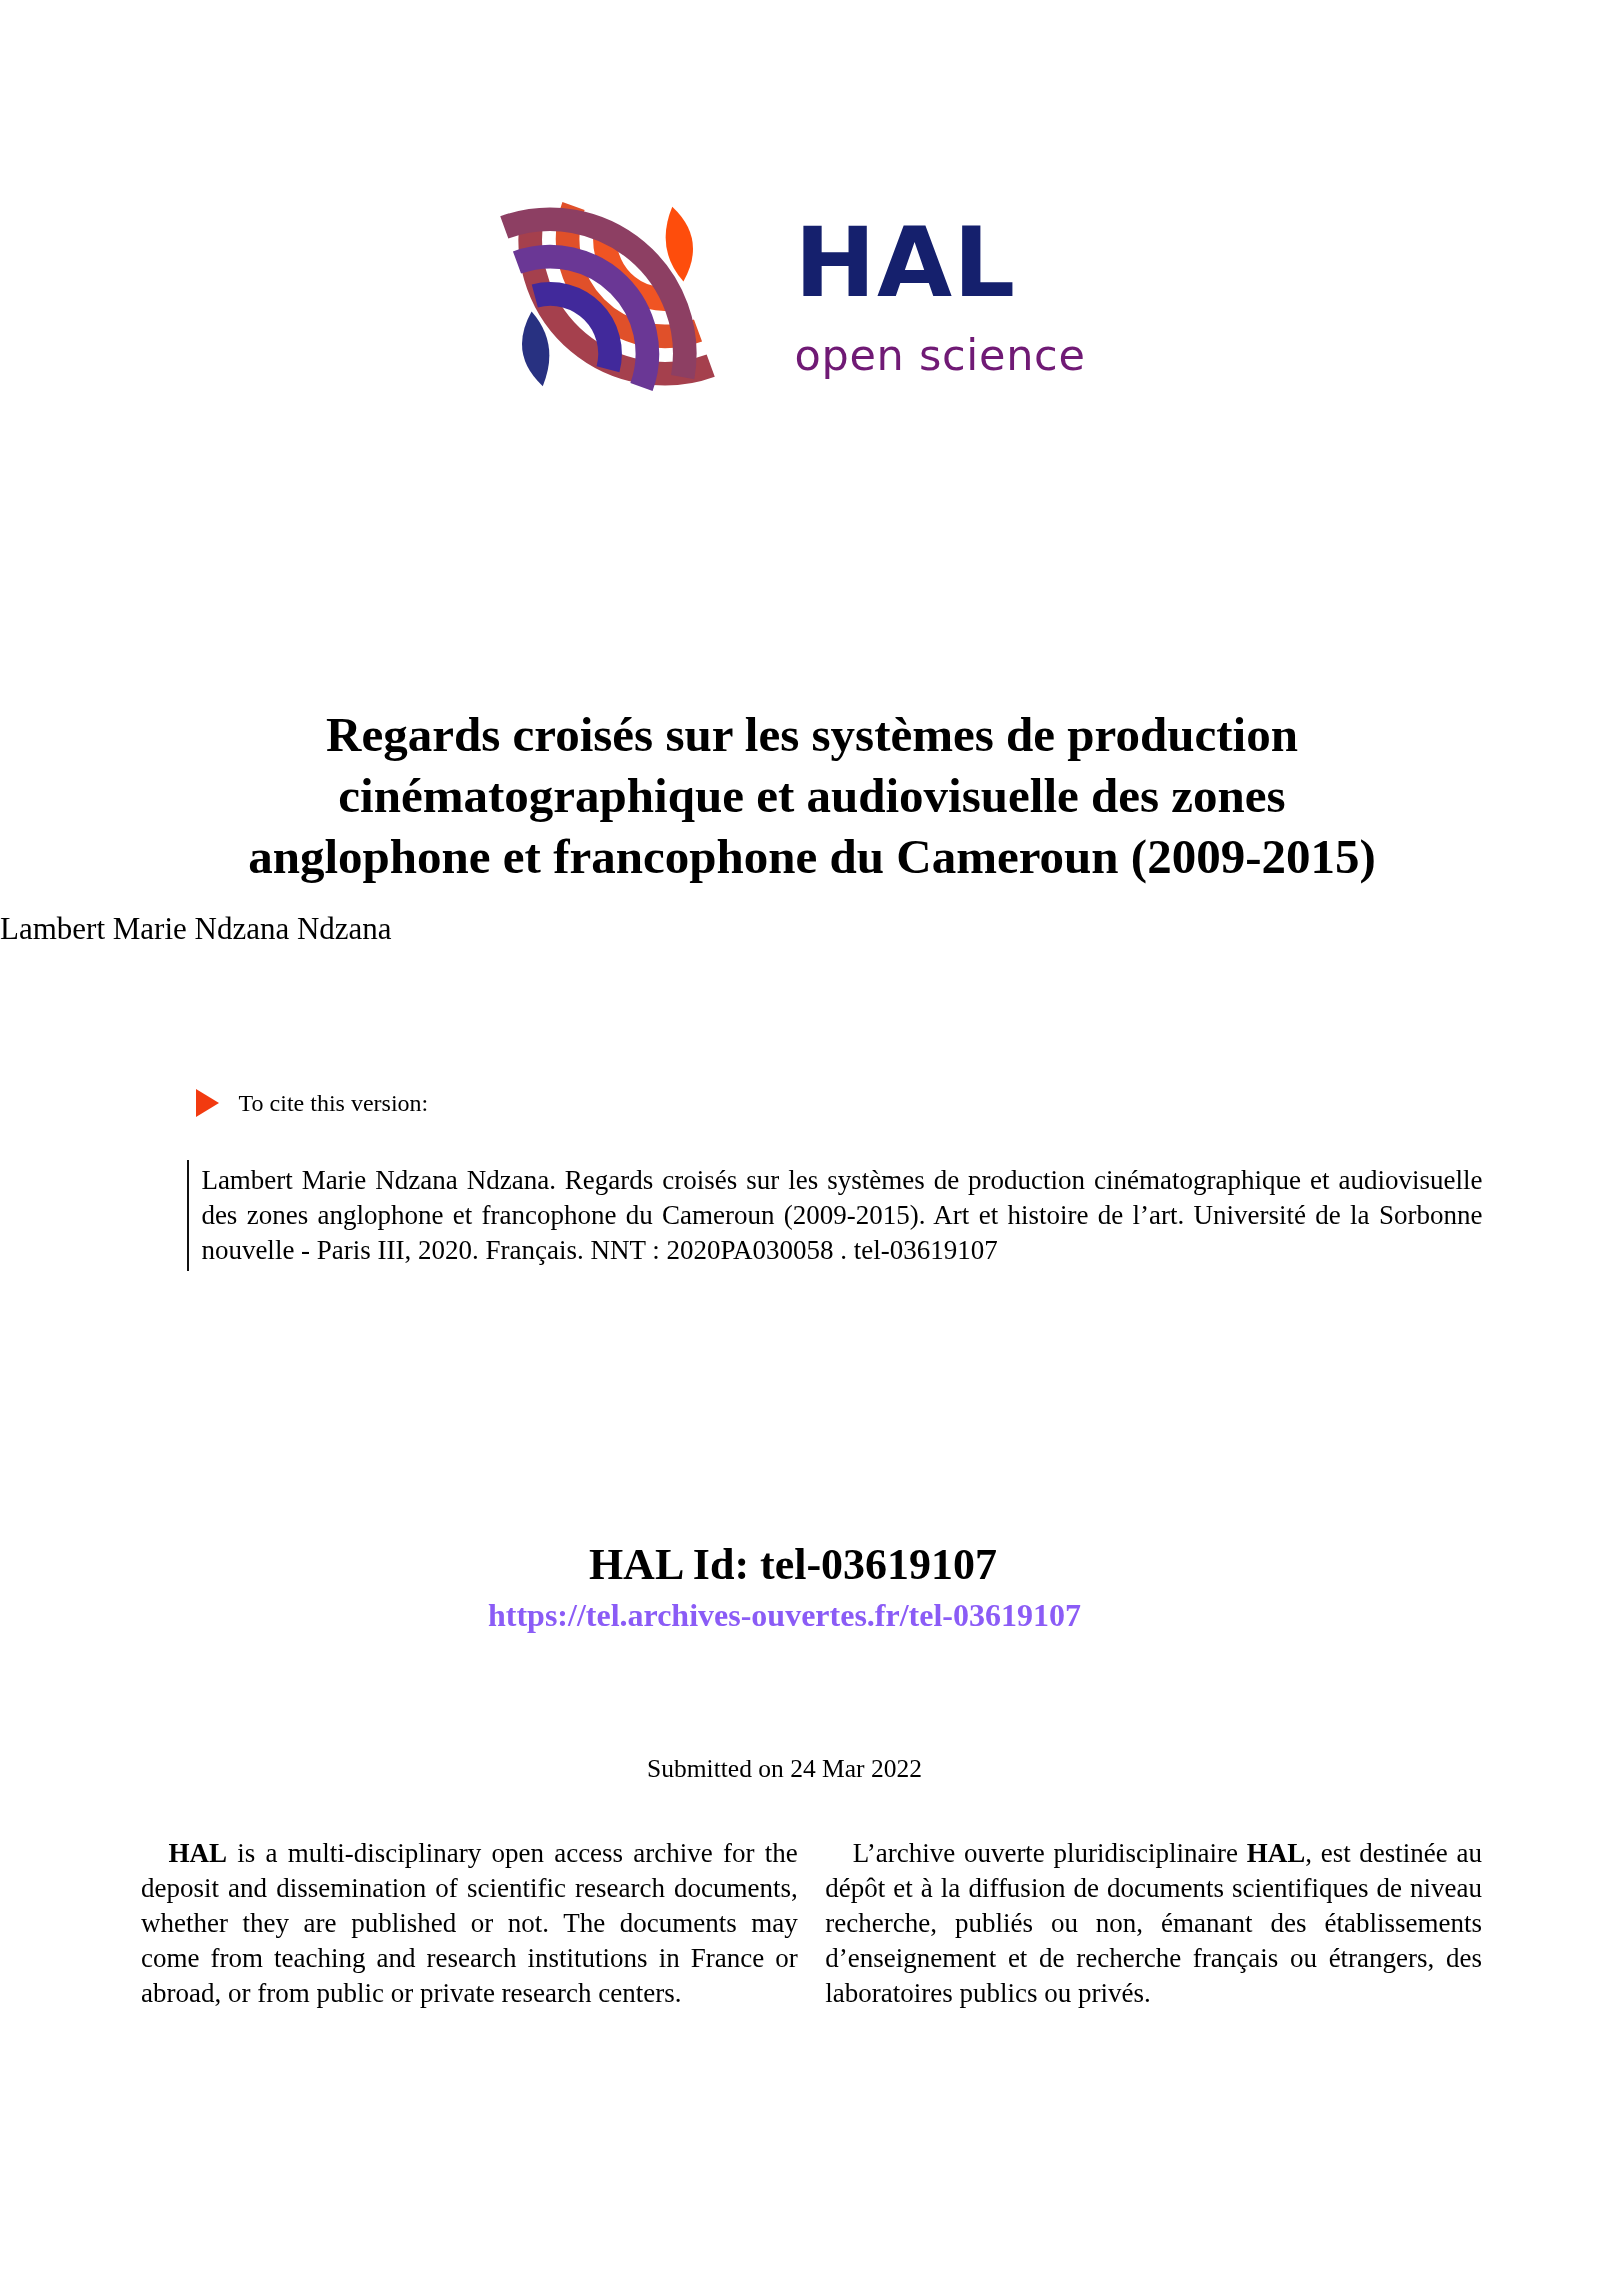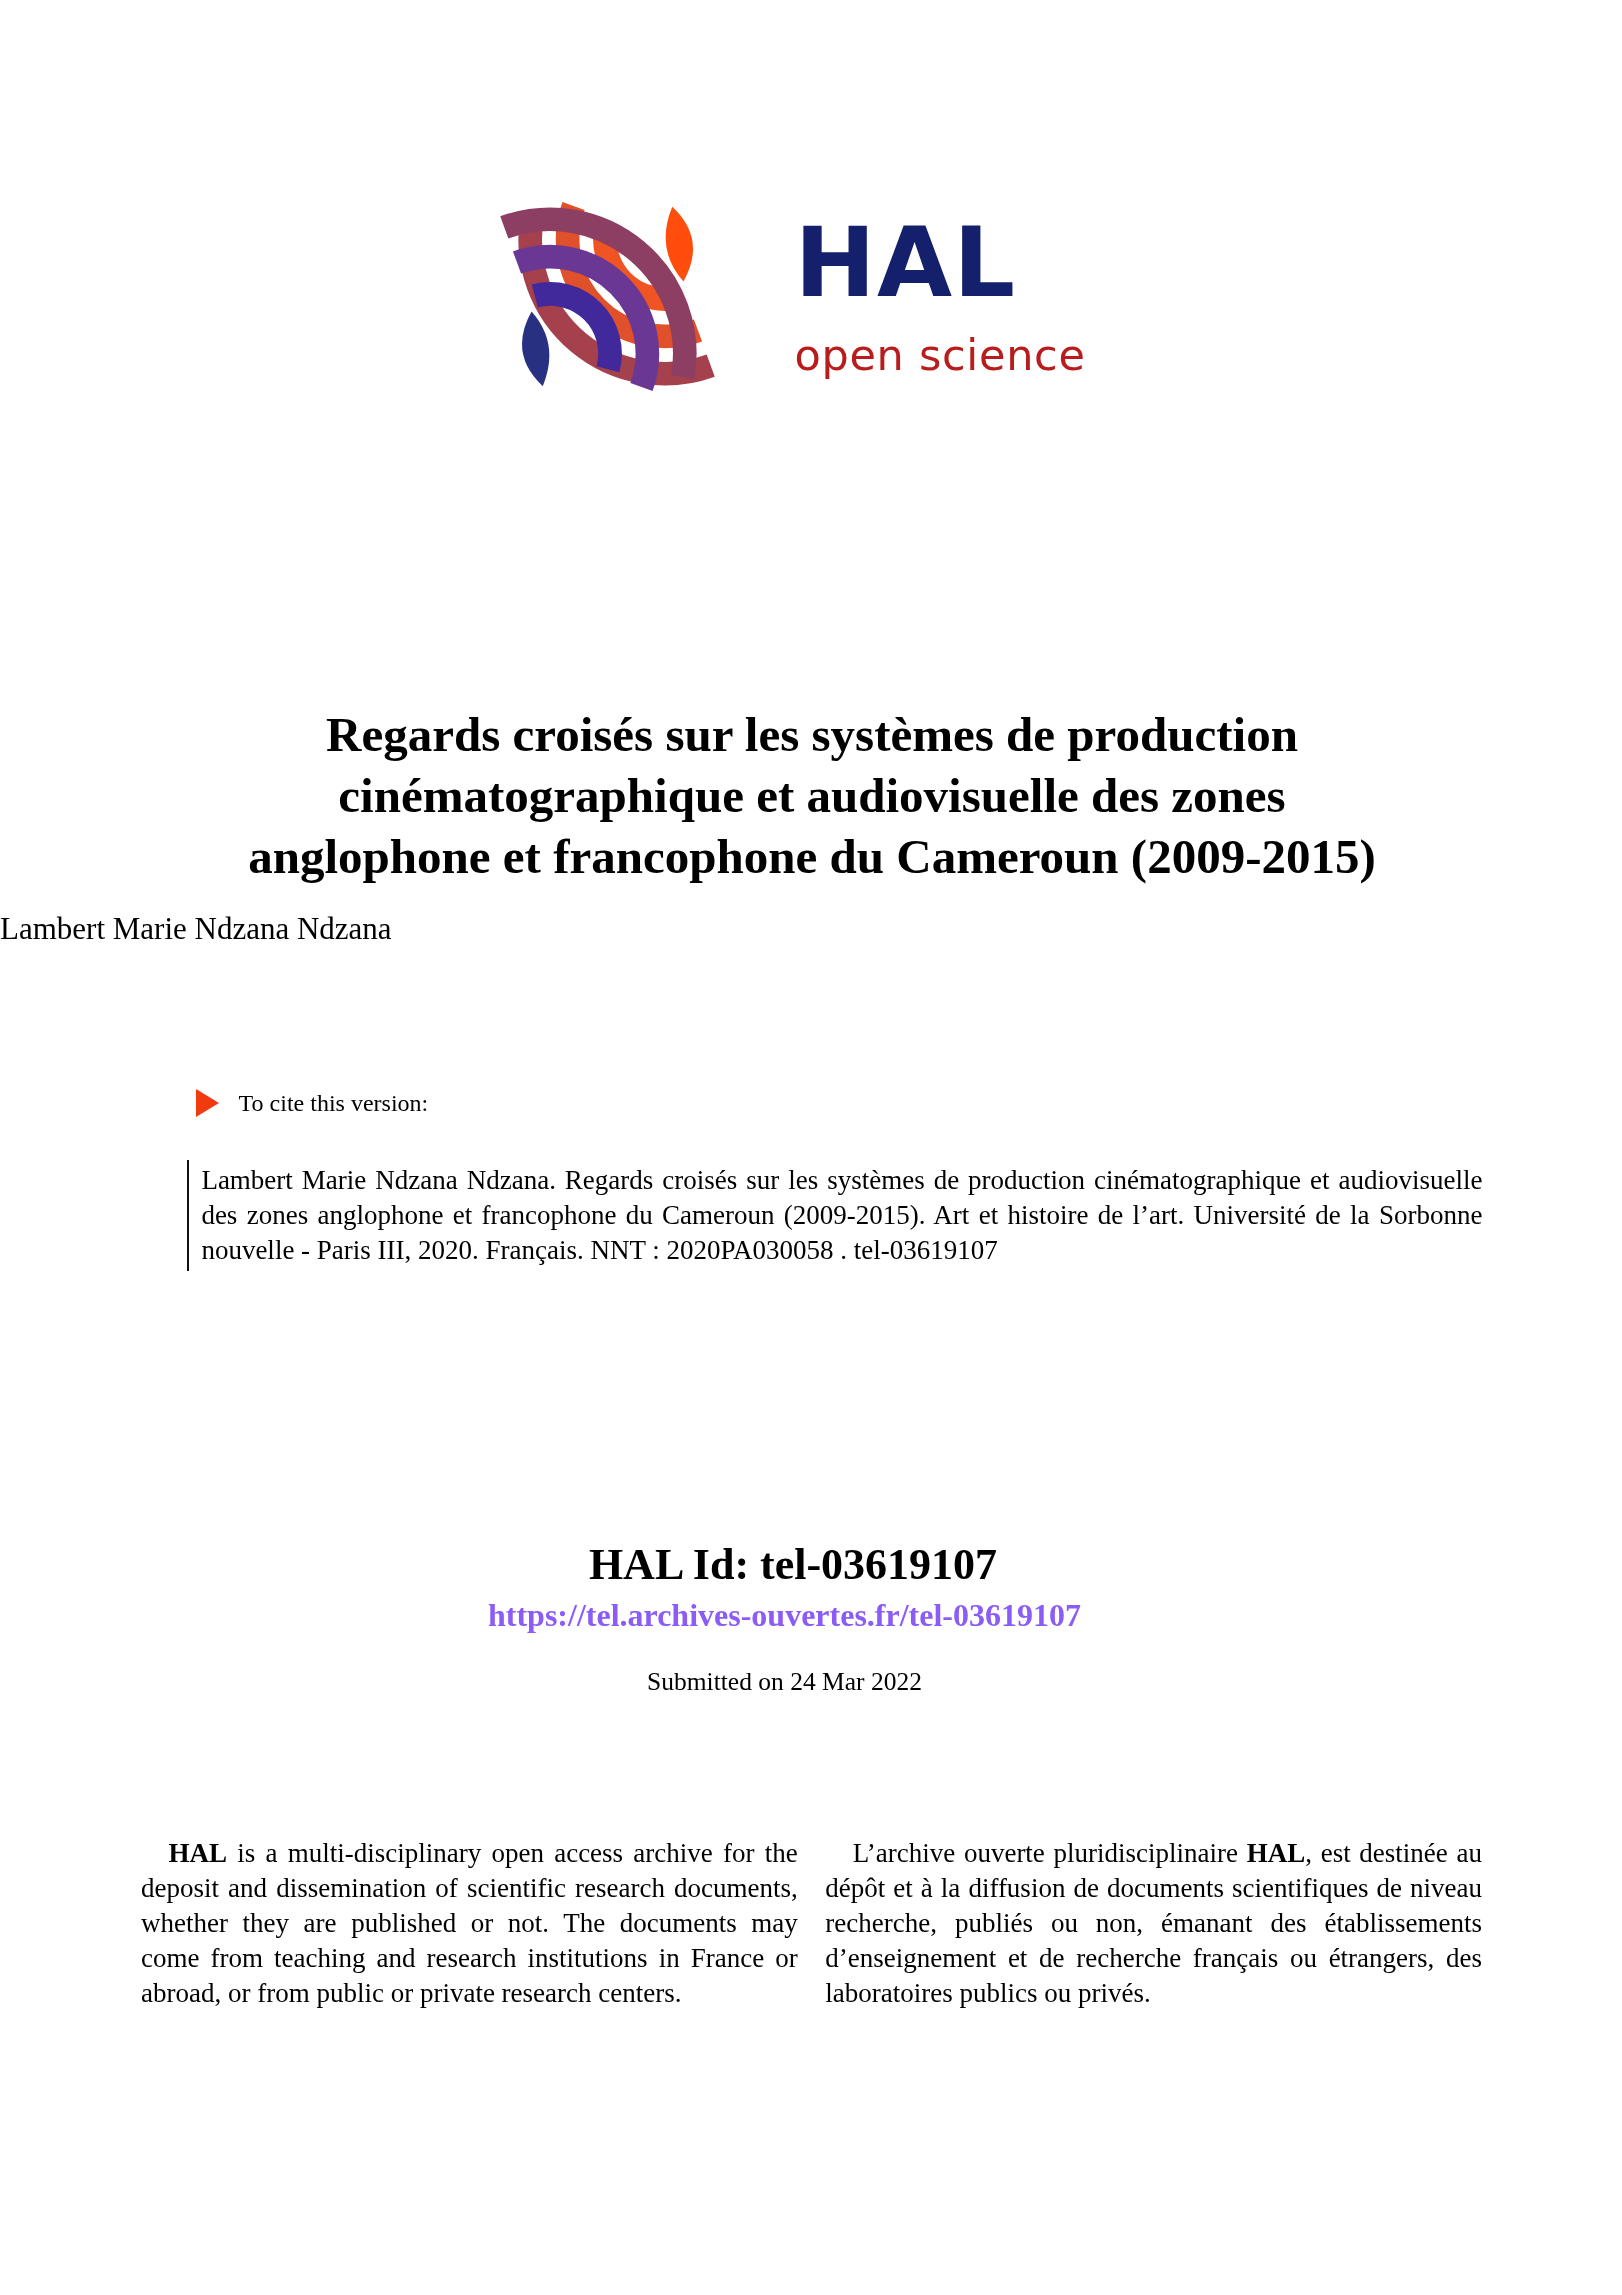--- a/index.html
+++ b/index.html
@@ -30,21 +30,21 @@
     font-size: 97px;
     line-height: 1.0;
     color: #15206d;
     letter-spacing: 1.3px;
   }
   .hal-tagline {
     font-family: "DejaVu Sans", "Liberation Sans", sans-serif;
     font-weight: 400;
     font-size: 43px;
     line-height: 1.1;
-    color: #b91c1c;
+    color: #701a75;
     margin-top: 21px;
     letter-spacing: 0.7px;
   }
 
   
   .thesis-title {
     position: absolute;
     top: 704px; left: 92px;
     width: 1440px;
     text-align: center;
@@ -103,21 +103,21 @@
     position: absolute;
     top: 1597px; left: 0; right: 0;
     text-align: center;
     font-weight: bold;
     font-size: 32px;
     color: #8b5cf6;
     text-decoration: none;
   }
   .submitted-line {
     position: absolute;
-    top: 1667px; left: 0; right: 0;
+    top: 1754px; left: 0; right: 0;
     text-align: center;
     font-size: 25.5px;
   }
 
   
   .columns {
     position: absolute;
     top: 1836px; left: 141px;
     width: 1341px;
     display: flex;

